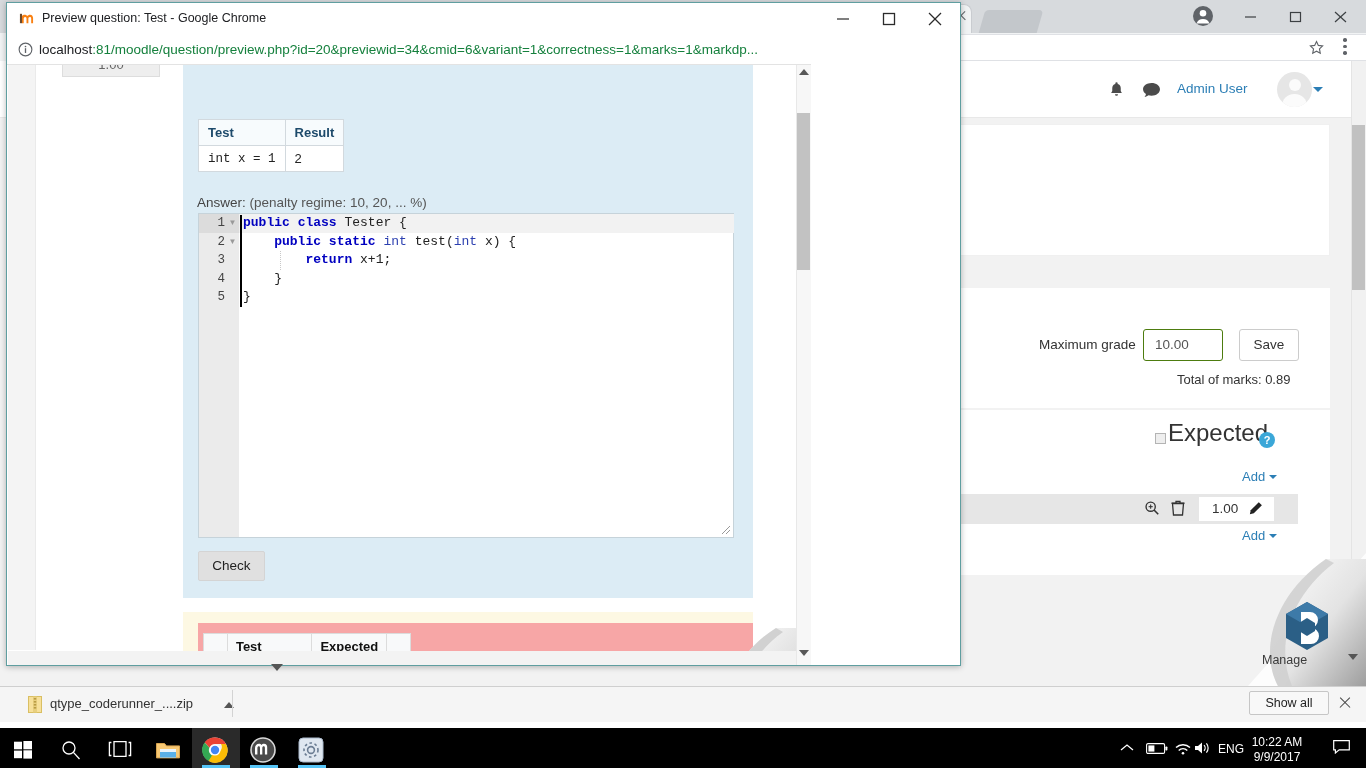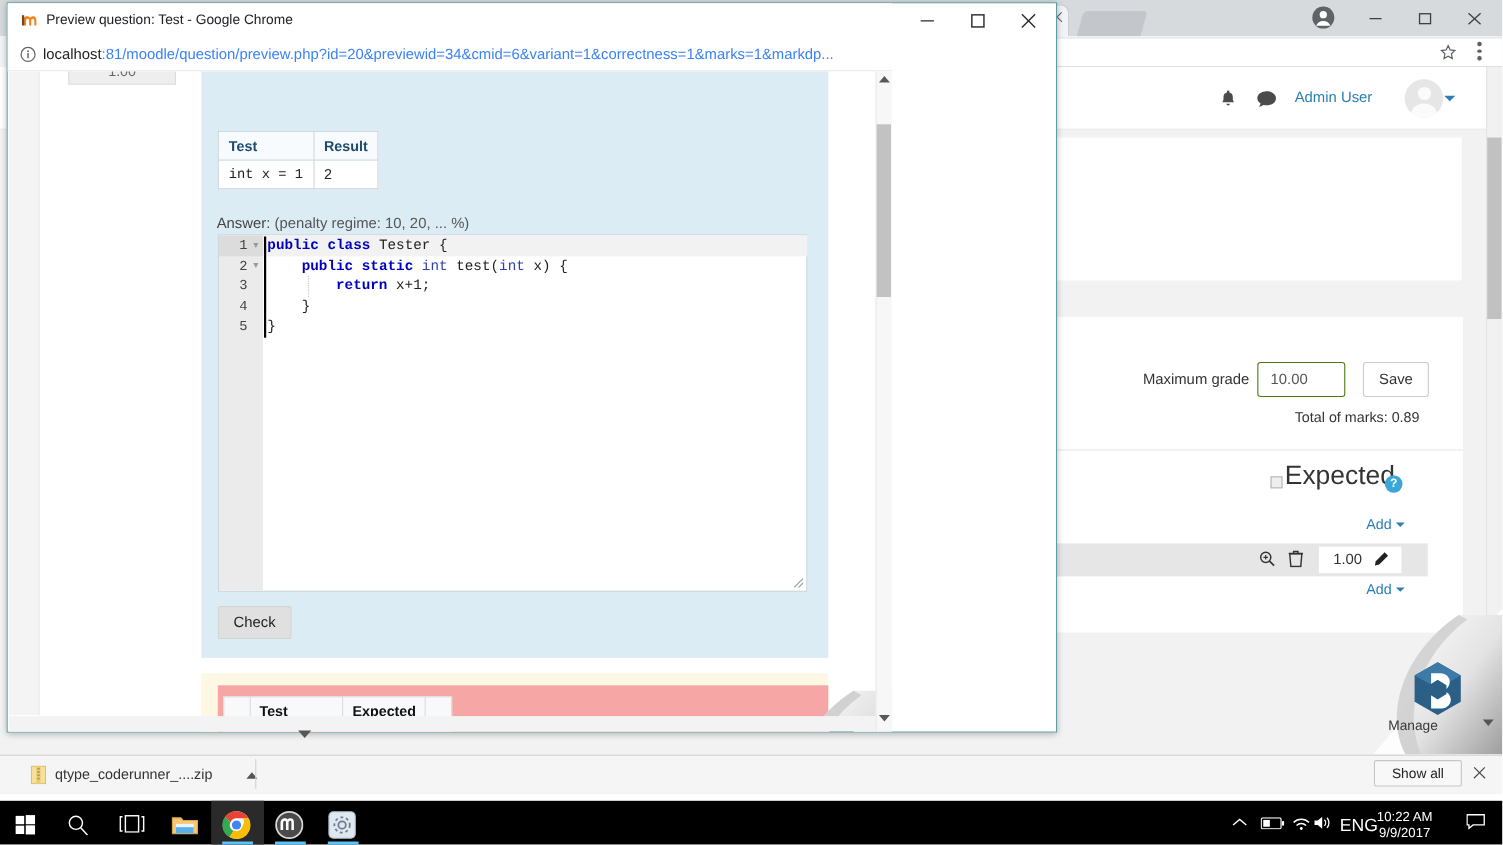--- a/index.html
+++ b/index.html
@@ -130,21 +130,21 @@
   .fg-favicon { position:absolute; left:12px; top:8px; width:15px; height:15px; }
   .fg-title { position:absolute; left:35px; top:8px; font-size:12.5px; color:#202124; white-space:nowrap; }
   .fg-win-btns { position:absolute; right:0; top:0; width:140px; height:31px; }
   .fgb { position:absolute; top:0; width:46px; height:31px; cursor:pointer; }
   .fgb-min { left:0; } .fgb-max { left:46px; } .fgb-close { left:92px; }
 
   .fg-urlrow { position:absolute; left:0; top:31px; width:804px; height:31px; background:#ffffff; border-bottom:1px solid #e3e3e3; }
   .fg-info-ico { position:absolute; left:11px; top:39px; width:15px; height:15px; }
   .fg-url { position:absolute; left:32px; top:39px; font-size:13.5px; white-space:nowrap; }
   .fg-url .host { color:#202124; }
-  .fg-url .rest { color:#3b82f6; }
+  .fg-url .rest { color:#15803d; }
 
   .fg-content { position:absolute; left:1px; top:62px; width:803px; height:600px; background:#ffffff; overflow:hidden; }
   .fg-page { position:absolute; left:0; top:0; width:788px; height:585px; background:#ffffff; }
   .sidebar-strip { position:absolute; left:0; top:0; width:28px; height:585px; background:#f4f4f4; border-right:1px solid #eaeaea; }
   .partial-box {
     position:absolute; left:54px; top:-12px; width:98px; height:24px; background:#eeeeee;
     border:1px solid #ddd; font-size:13px; color:#666; text-align:center; line-height:22px;
   }
 
   
@@ -230,21 +230,21 @@
 
   
   .taskbar { position:absolute; left:0; top:728px; width:1366px; height:40px; background:#000000; }
   .tb-item { position:absolute; top:728px; width:48px; height:40px; cursor:pointer; }
   .tb-item.active { background:#2a2a2a; }
   .tb-underline { position:absolute; bottom:0; left:10px; width:28px; height:3px; background:#57c5f7; }
   .tray { position:absolute; top:728px; height:40px; }
   .tray-txt { font-size:12px; color:#ffffff; }
   .clock { position:absolute; left:1245px; top:735px; text-align:center; width:64px; line-height:15px; }
   .clock div { font-size:12px; color:#fff; }
-  .tb-lang { position:absolute; left:1218px; top:742px; font-size:16px; color:#fff; }
+  .tb-lang { position:absolute; left:1218px; top:742px; font-size:12px; color:#fff; }
   .action-center { position:absolute; left:1333px; top:740px; width:17px; height:14px; cursor:pointer; }
 </style>
 </head>
 <body>
 
 <div class="screen">
 
   <div class="bg-window">
 
     <div class="bg-tabstrip"></div>

